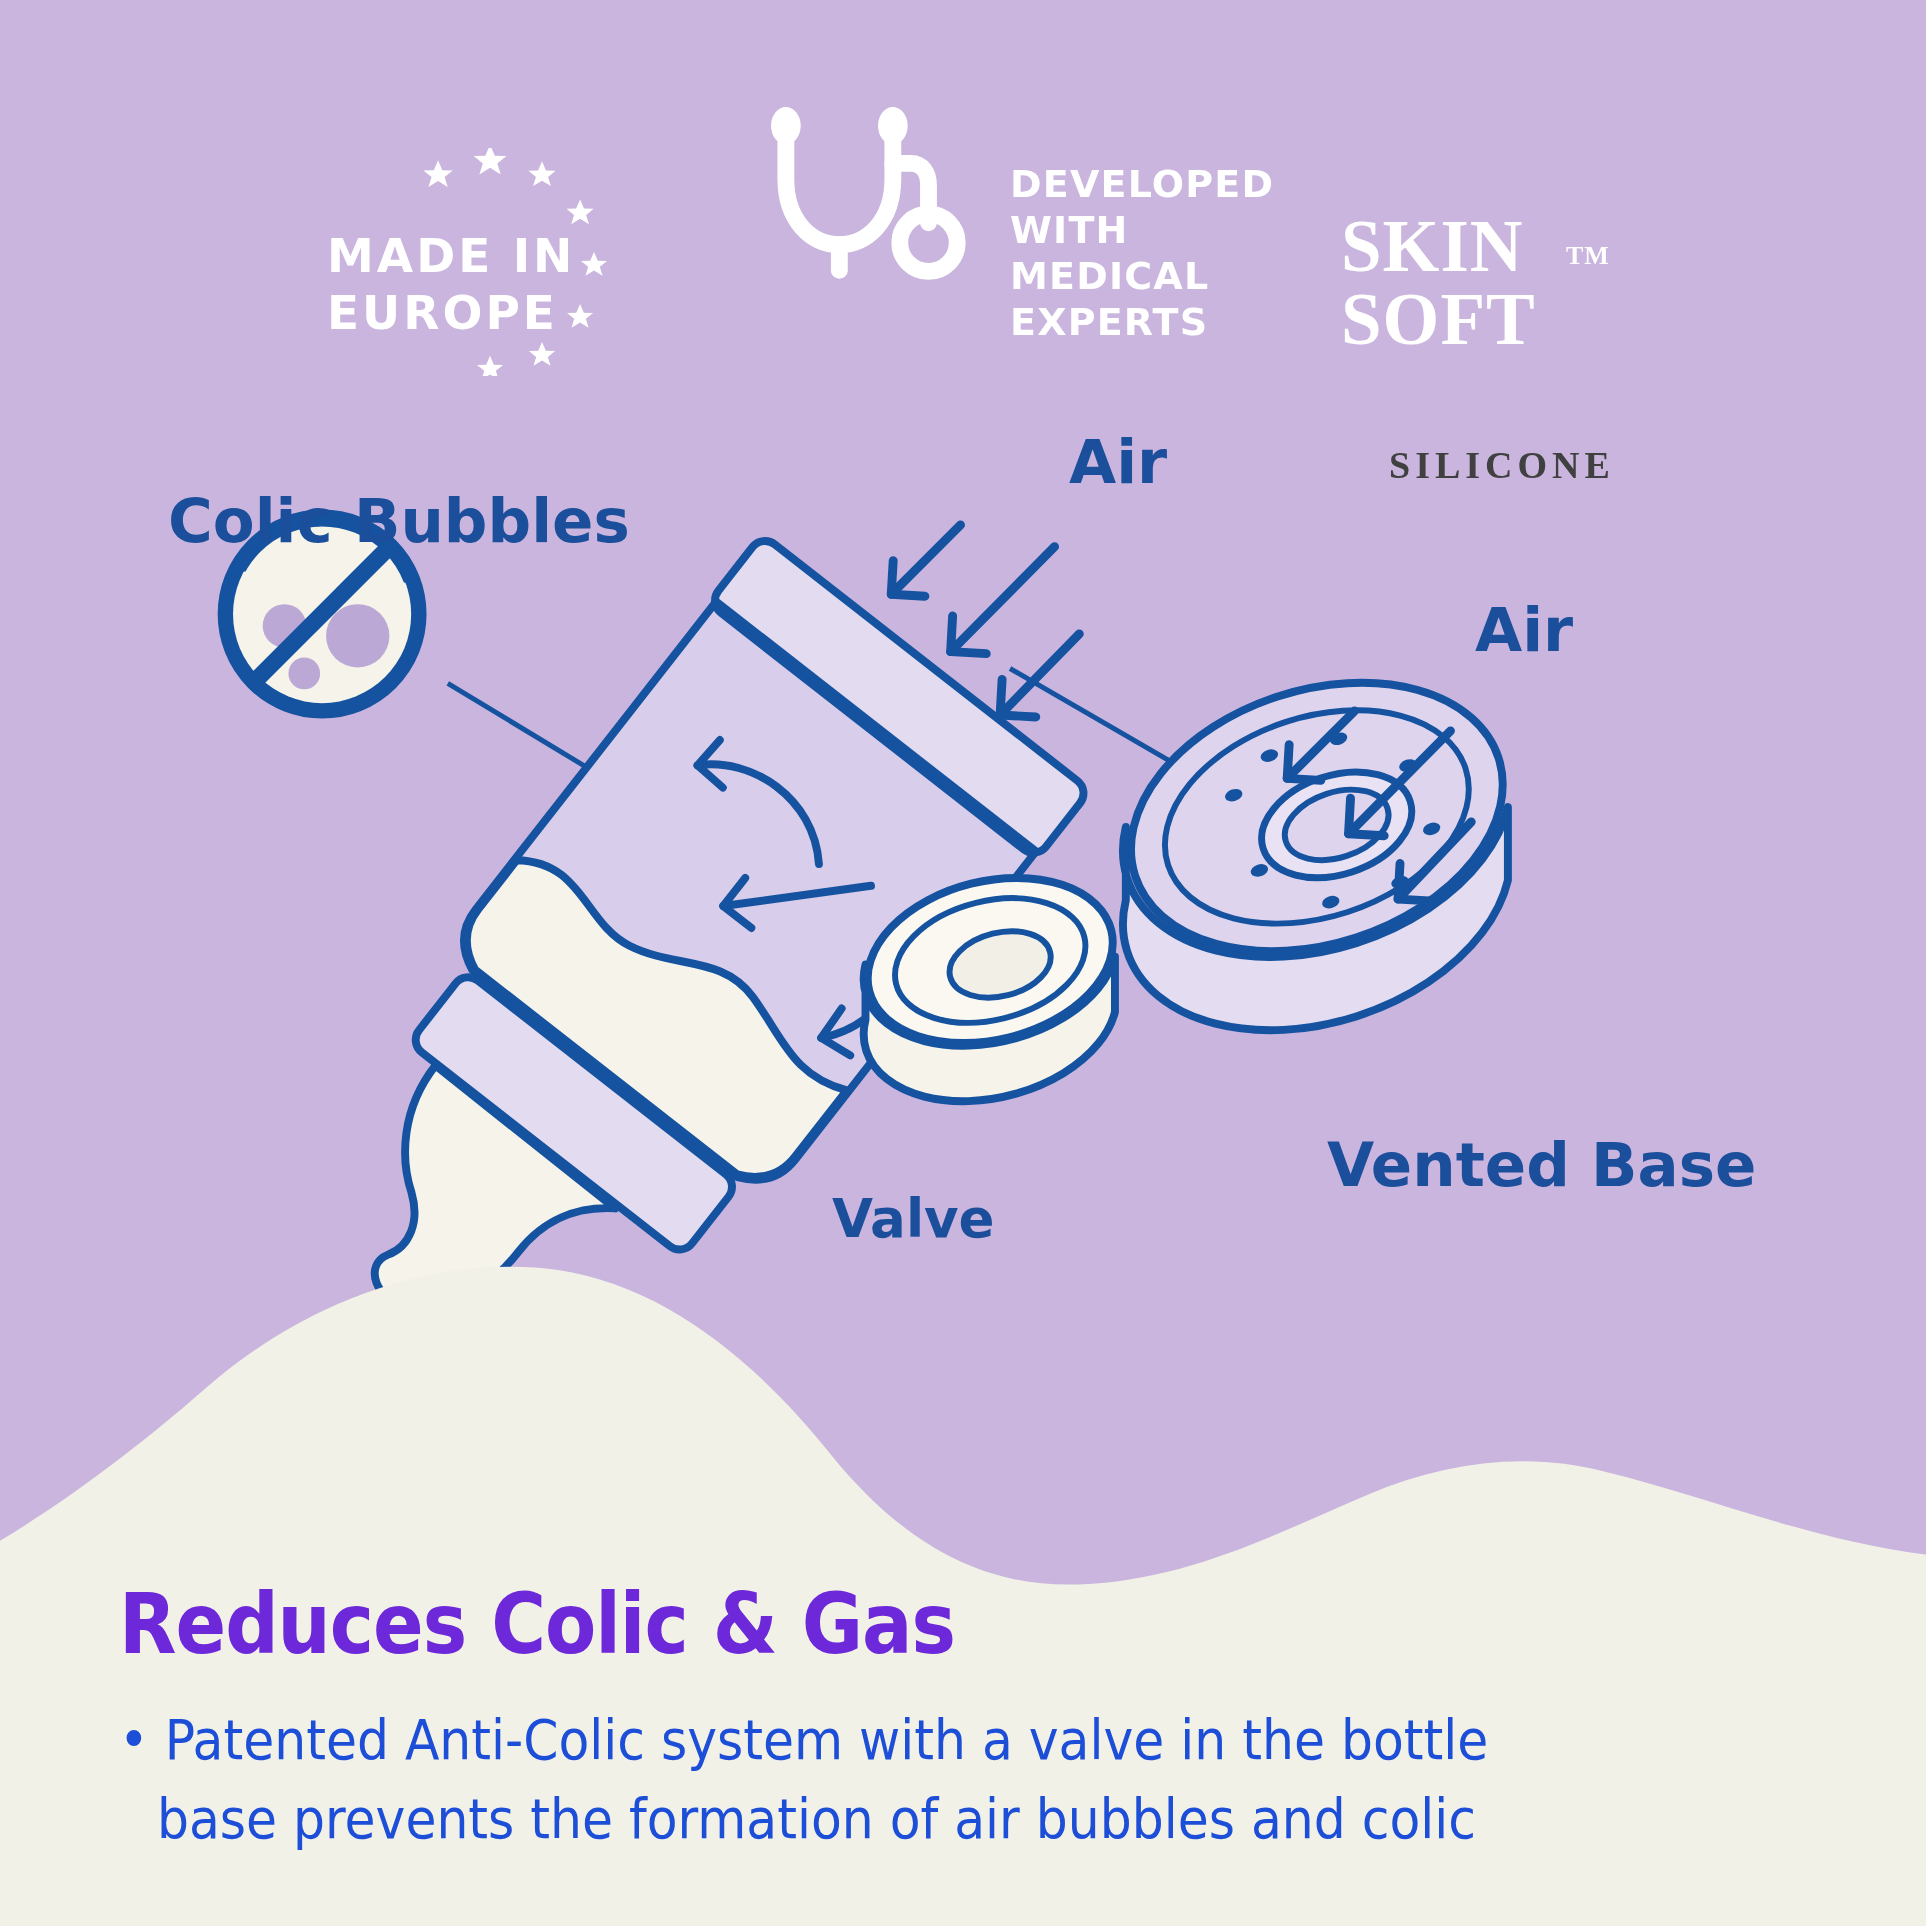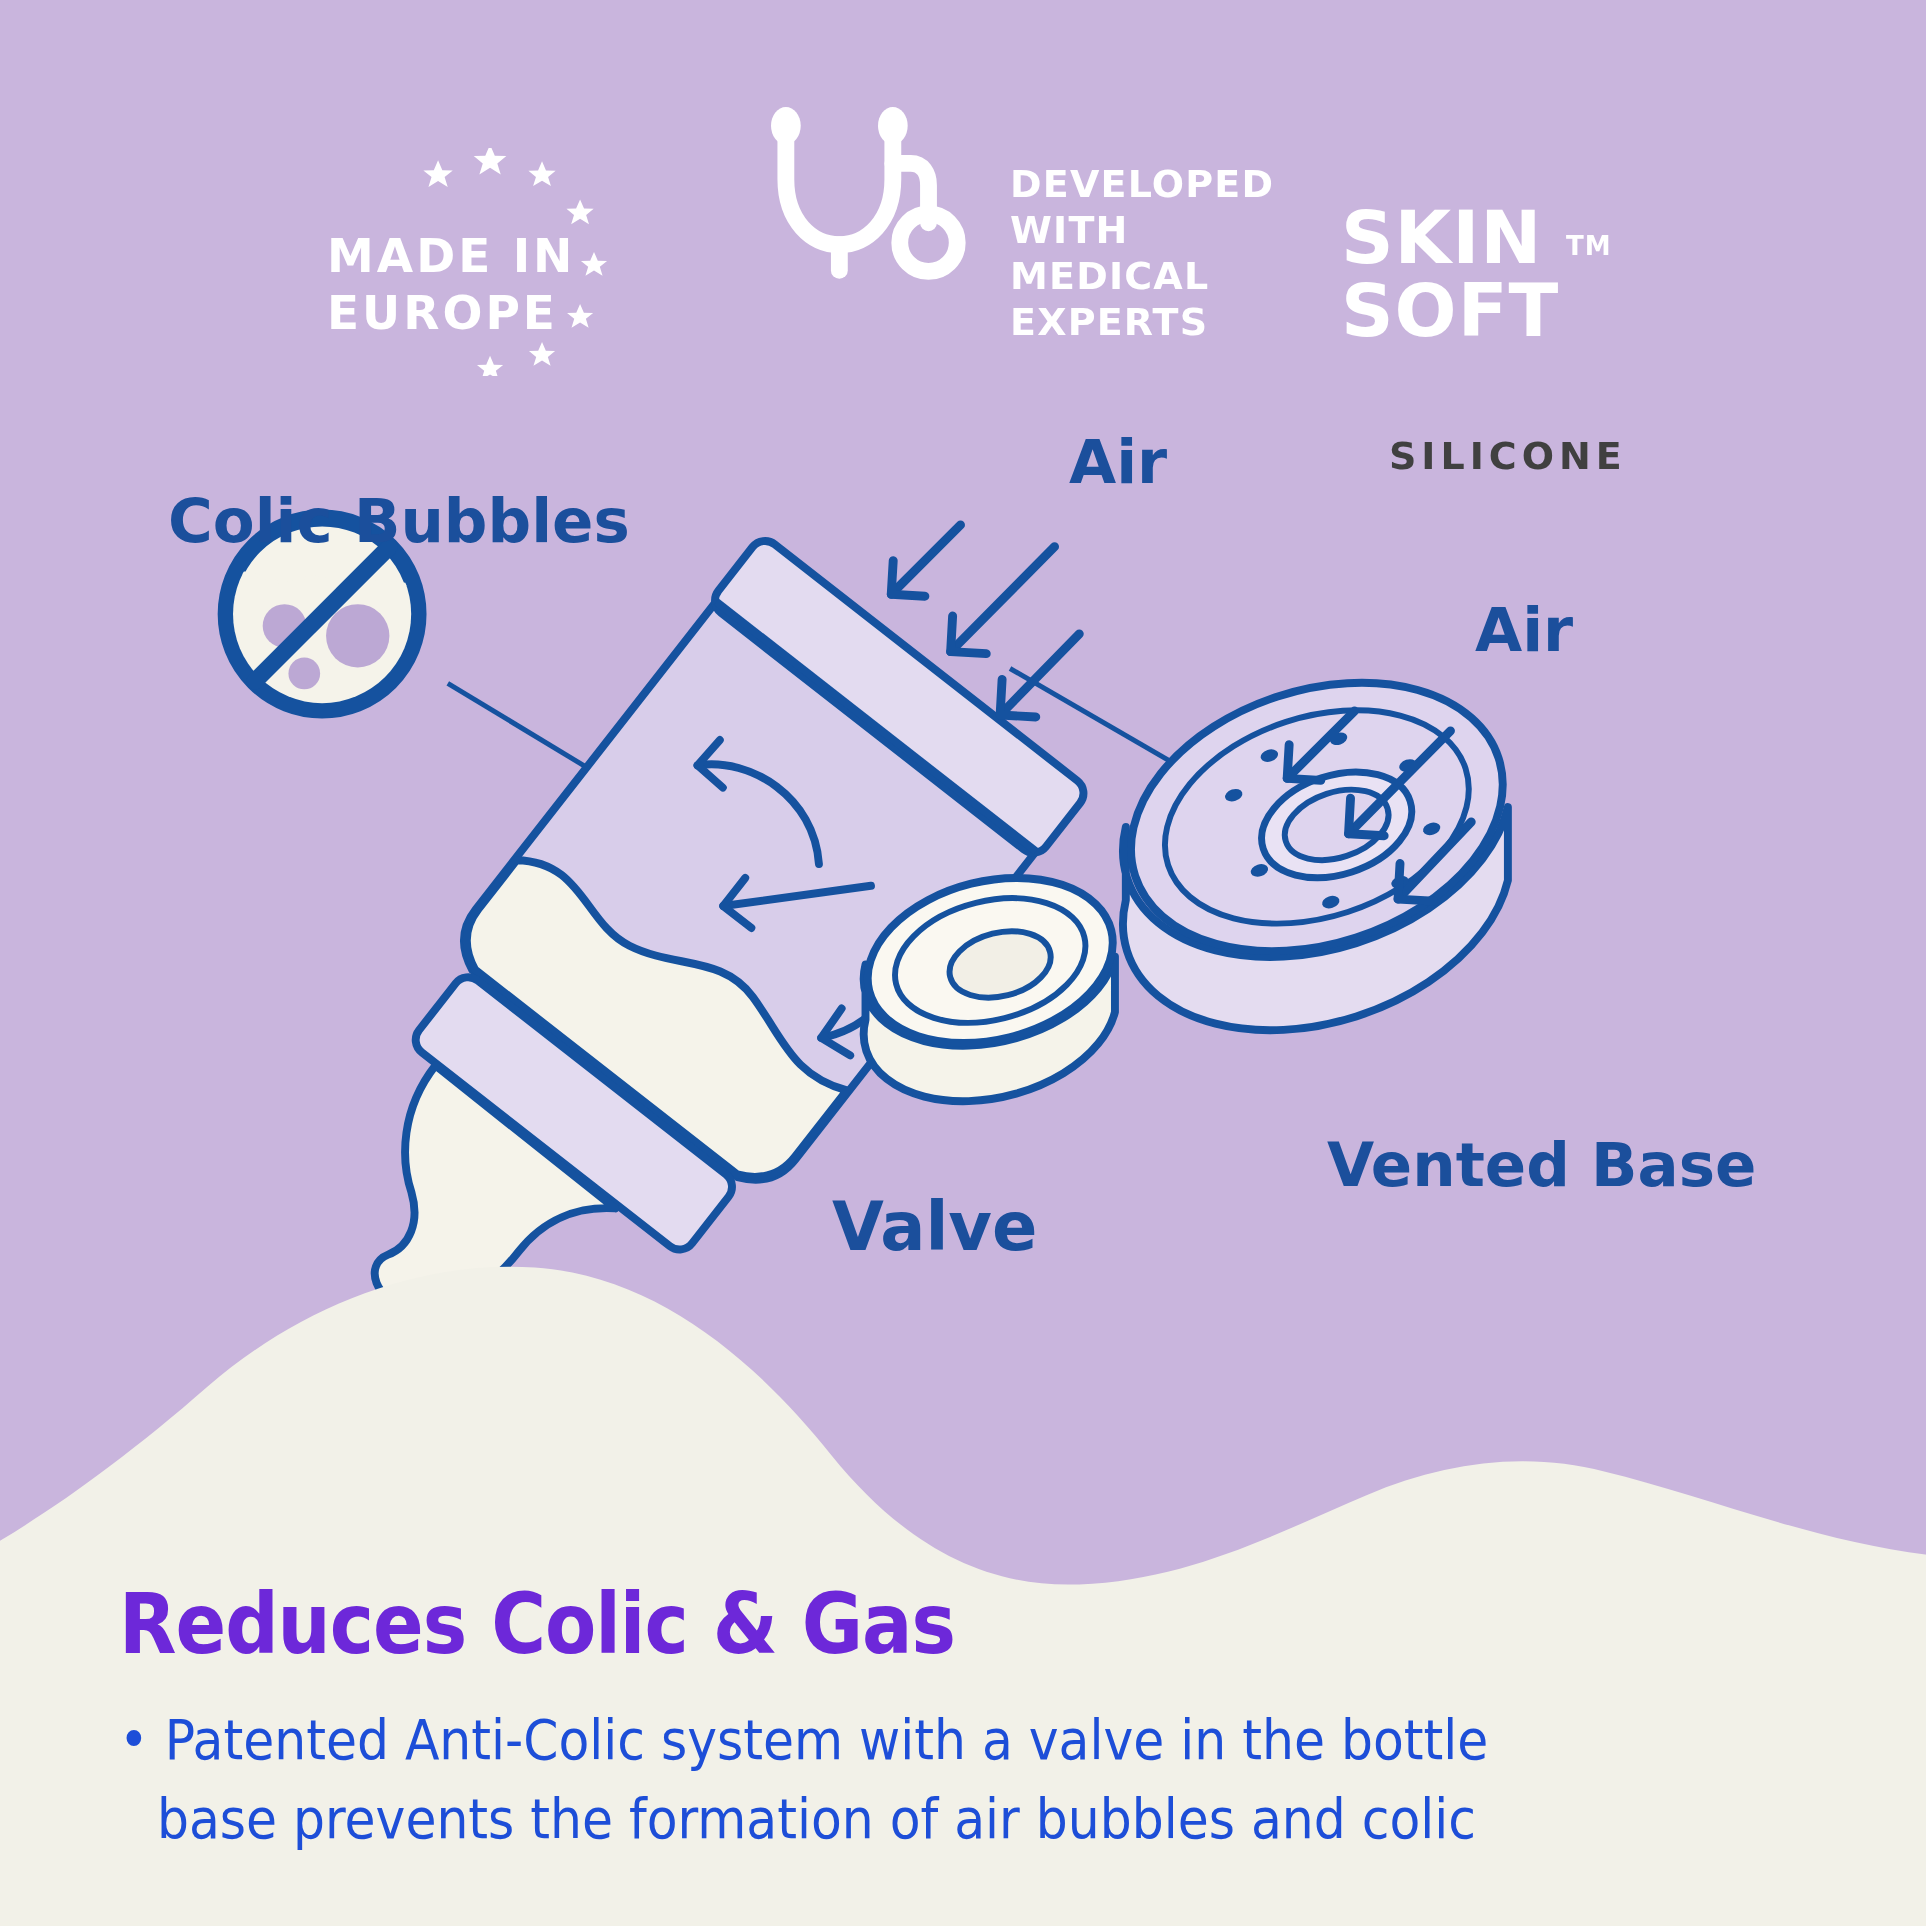--- a/index.html
+++ b/index.html
@@ -42,21 +42,21 @@
     position: absolute; left: 238px; top: 57px;
     color: #ffffff;
     font-weight: bold;
     font-size: 38px;
     line-height: 46px;
     letter-spacing: 1.2px;
     white-space: pre-line;
     margin-left: 20px;
   }
 
-  #badge-skinsoft { left: 1341px; top: 59px; width: 455px; height: 218px; }
+  #badge-skinsoft { left: 1341px; top: 68px; width: 455px; height: 218px; font-family: Liberation Serif, serif; }
   #skinsoft-main {
     color: #ffffff; font-weight: bold;
     font-size: 73px; line-height: 73px;
     letter-spacing: 1px;
     white-space: pre-line;
     position: relative;
   }
   #skinsoft-tm {
     position: absolute; left: 225px; top: 82px;
     color: #ffffff; font-weight: bold; font-size: 26px;
@@ -75,21 +75,21 @@
   .diag-label {
     position: absolute;
     color: #1b4f9c;
     font-family: "DejaVu Sans", sans-serif;
     font-weight: bold;
     white-space: nowrap;
   }
   #label-colic-bubbles { left: 168px; top: 158px; font-size: 61px; }
   #label-air-1        { left: 1069px; top: 99px; font-size: 61px; }
   #label-air-2        { left: 1475px; top: 267px; font-size: 61px; }
-  #label-valve        { left: 832px;  top: 861px; font-size: 67px; }
+  #label-valve        { left: 832px;  top: 861px; font-size: 53px; }
   #label-vented-base  { left: 1327px; top: 802px; font-size: 61px; }
 
   
   #bottom-panel {
     position: absolute;
     left: 0; top: 0; width: 1927px; height: 1927px;
     pointer-events: none;
   }
   #bottom-text {
     position: absolute;

